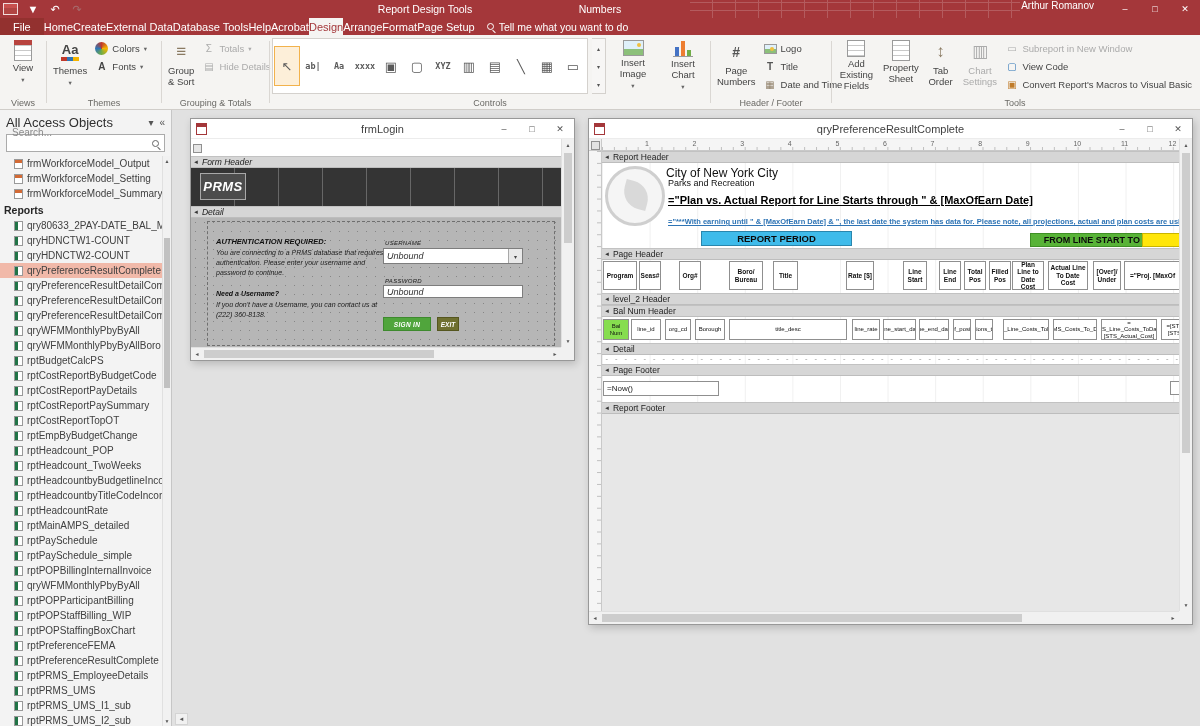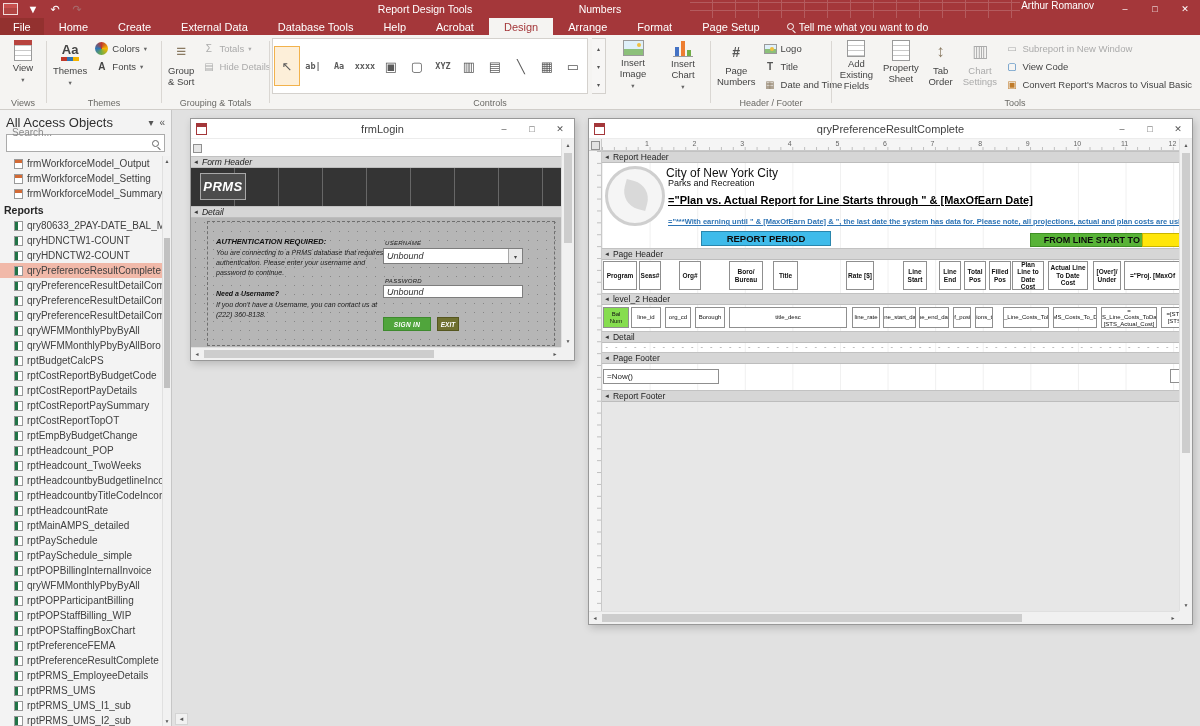--- a/index.html
+++ b/index.html
@@ -16,21 +16,21 @@
   .app-title { position:absolute; left:545px; width:110px; text-align:center; }
   .tb-deco { position:absolute; right:180px; top:0; width:330px; height:18px; opacity:.18;
     background:repeating-linear-gradient(90deg,transparent 0 22px,#fff 22px 23px), repeating-linear-gradient(0deg,transparent 0 7px,#fff 7px 8px); }
   .tb-right { position:absolute; right:0; top:0; height:18px; display:flex; align-items:flex-start; z-index:2; }
   .user { margin-right:16px; font-size:10px; }
   .winbtn { width:30px; height:18px; display:flex; align-items:center; justify-content:center; font-size:9px; }
 
   
   .tabsrow { position:absolute; top:18px; left:0; right:0; height:17px; background:#a4373a; display:flex; color:#fff; font-size:11px; z-index:49; }
   .tabstrip { display:flex; align-items:stretch; }
-  .tab { padding:0 15px; display:flex; align-items:center; white-space:nowrap; }
+  .tab { padding:0 0; display:flex; align-items:center; white-space:nowrap; }
   .tab.file { padding:0 13px; background:#93312f; }
   .tab.active { background:#f5f4f2; color:#a4373a; }
   .tellme { display:flex; align-items:center; gap:5px; padding:0 12px; font-size:10.5px; }
 
   
   .ribbon { position:absolute; top:35px; left:0; right:0; height:75px; background:#f5f4f2; border-bottom:1px solid #d0cdc9; z-index:48; }
   .grp { position:absolute; top:0; height:100%; }
   .grp-label { position:absolute; bottom:1px; left:0; right:0; text-align:center; font-size:9px; color:#6a6965; white-space:nowrap; }
   .grp-body { position:absolute; top:3px; left:2px; right:2px; bottom:15px; display:flex; align-items:stretch; }
   .gsep { position:absolute; top:6px; bottom:6px; width:1px; background:#dad7d3; }
@@ -144,21 +144,21 @@
   .wsec { position:relative; background:#fff;
     background-image:linear-gradient(90deg,rgba(0,0,0,.06) 1px,transparent 1px), radial-gradient(rgba(0,0,0,.25) .5px,transparent .65px);
     background-size:47.6px 100%, 9.5px 9.5px; }
   .rh { height:85px; } .ph { height:33px; } .l2 { height:18px; } .bn { height:26px; } .dt { height:9px; } .pf { height:26px; }
   .logo-circle { position:absolute; left:3px; top:3px; width:60px; height:60px; border-radius:50%; border:3px solid #cfcfcf; background:#f5f5f5; }
   .logo-circle::after { content:""; position:absolute; left:15px; top:13px; width:26px; height:26px; background:#d9d9d9; border-radius:0 70% 0 70%; transform:rotate(15deg); }
   .org1 { position:absolute; left:64px; top:3px; font-size:12px; color:#111; }
   .org2 { position:absolute; left:66px; top:15px; font-size:9px; color:#111; }
   .rtitle { position:absolute; left:66px; top:31px; font-size:11px; font-weight:bold; color:#000; text-decoration:underline; white-space:nowrap; }
   .rnote { position:absolute; left:66px; top:54px; font-size:7.5px; font-weight:bold; color:#2e74b5; text-decoration:underline; white-space:nowrap; }
-  .box-period { position:absolute; left:99px; top:68px; width:130px; height:15px; background:#3fbbea; border:1px solid #2a86ad; font-size:9.5px; font-weight:bold; color:#0b0b0b; display:flex; align-items:center; justify-content:center; }
+  .box-period { position:absolute; left:99px; top:68px; width:151px; height:15px; background:#3fbbea; border:1px solid #2a86ad; font-size:9.5px; font-weight:bold; color:#0b0b0b; display:flex; align-items:center; justify-content:center; }
   .box-fromline { position:absolute; left:387px; top:70px; width:150px; height:14px; background:#58b337; border:1px solid #3f8f25; font-size:9px; font-weight:bold; color:#0b0b0b; display:flex; align-items:center; justify-content:center;margin-left:41px; }
   .box-yellow { position:absolute; left:540px; top:70px; width:50px; height:14px; background:#ffe60a; border:1px solid #c9b400; }
   .colbox { position:absolute; top:1px; height:29px; background:#fff; border:1px solid #8f8f8f; font-size:6.5px; font-weight:bold; color:#111; display:flex; align-items:center; justify-content:center; text-align:center; line-height:1.15; padding:0 1px; overflow:hidden; }
   .l2box { position:absolute; left:1px; top:2px; width:30px; height:13px; background:#fff; border:1px solid #8f8f8f; font-size:7.5px; color:#222; display:flex; align-items:center; padding-left:2px; }
   .fldbox { position:absolute; top:2px; height:21px; background:#fff; border:1px solid #8f8f8f; font-size:6px; color:#111; display:flex; align-items:center; justify-content:center; text-align:center; line-height:1.1; overflow:hidden; padding:0 1px; }
   .fldbox.green { background:#86dd4f; }
   .pfbox { position:absolute; left:1px; top:5px; width:116px; height:15px; background:#fff; border:1px solid #8f8f8f; font-size:8px; color:#222; display:flex; align-items:center; padding-left:3px; }
   .pfbox2 { position:absolute; left:568px; top:5px; width:20px; height:14px; background:#fff; border:1px solid #8f8f8f; }
 </style>
 </head>
@@ -657,20 +657,24 @@
           <div class="colbox" style="left: 387px; width: 22px;">Filled Pos</div>
           <div class="colbox" style="left: 410px; width: 32px;">Plan Line to Date Cost</div>
           <div class="colbox" style="left: 446px; width: 40px;">Actual Line To Date Cost</div>
           <div class="colbox" style="left: 491px; width: 28px;">[Over]/ Under</div>
           <div class="colbox" style="left: 522px; width: 57px;">="Proj. [MaxOf</div>
         </div>
       <div class="secbar">
         <span class="secglyph">◄</span>
         <span>level_2 Header</span>
       </div>
+      <div class="secbar">
+        <span class="secglyph">◄</span>
+        <span>Bal Num Header</span>
+      </div>
       <div class="wsec bn">
           <div class="fldbox green" style="left: 1px; width: 26px;">Bal Num</div>
           <div class="fldbox" style="left: 29px; width: 30px;">line_id</div>
           <div class="fldbox" style="left: 63px; width: 26px;">org_cd</div>
           <div class="fldbox" style="left: 93px; width: 30px;">Borough</div>
           <div class="fldbox" style="left: 127px; width: 118px;">title_desc</div>
           <div class="fldbox" style="left: 250px; width: 28px;">line_rate</div>
           <div class="fldbox" style="left: 281px; width: 33px;">line_start_dat</div>
           <div class="fldbox" style="left: 317px; width: 30px;">line_end_date</div>
           <div class="fldbox" style="left: 351px; width: 18px;">no_of_positions</div>

